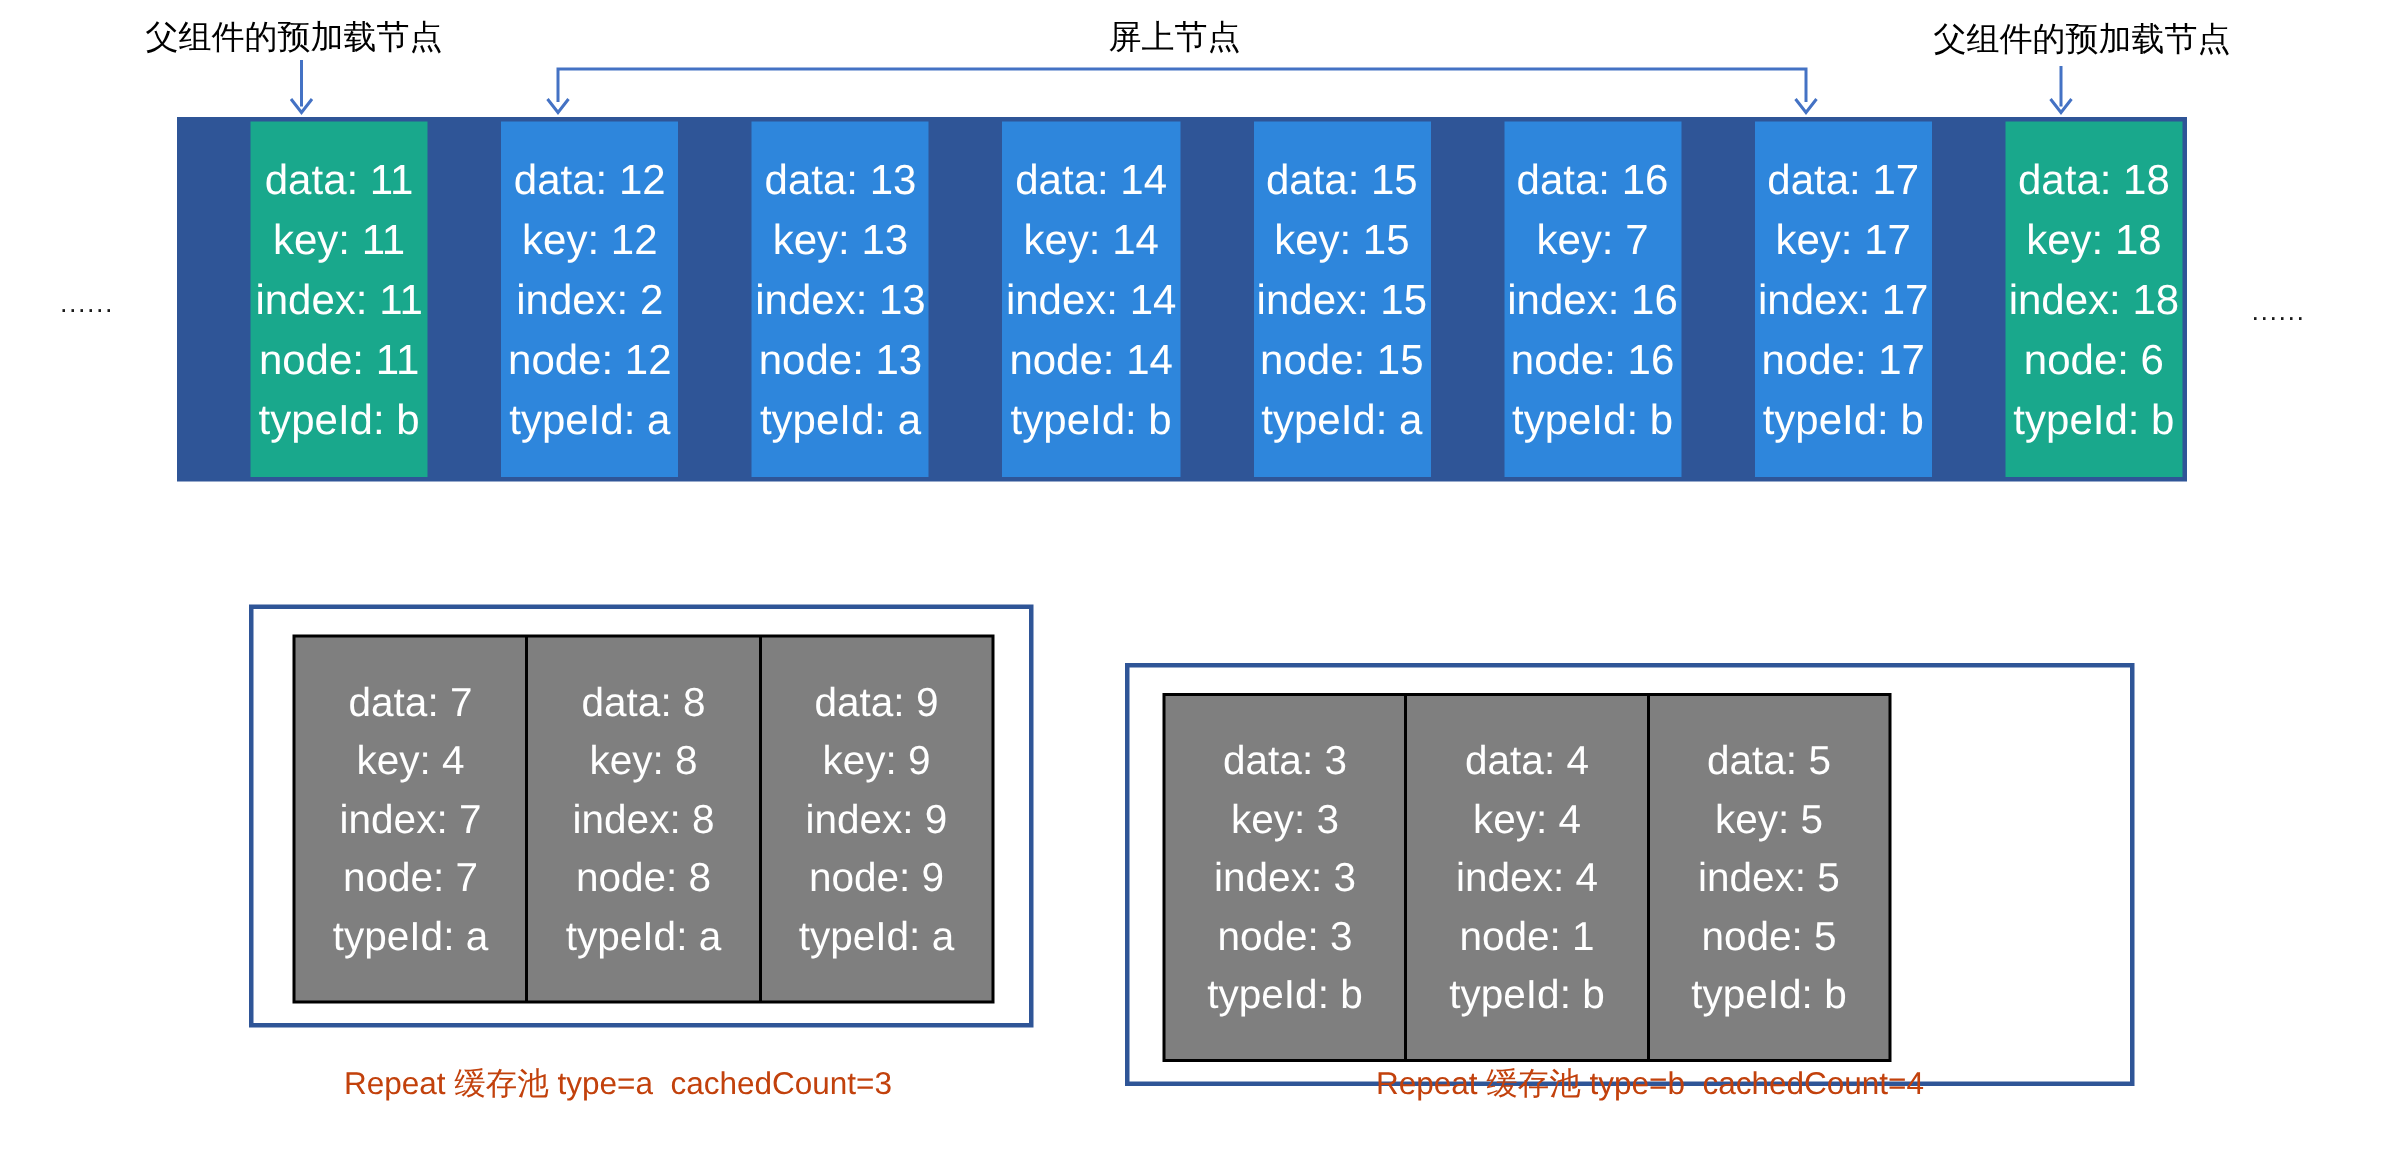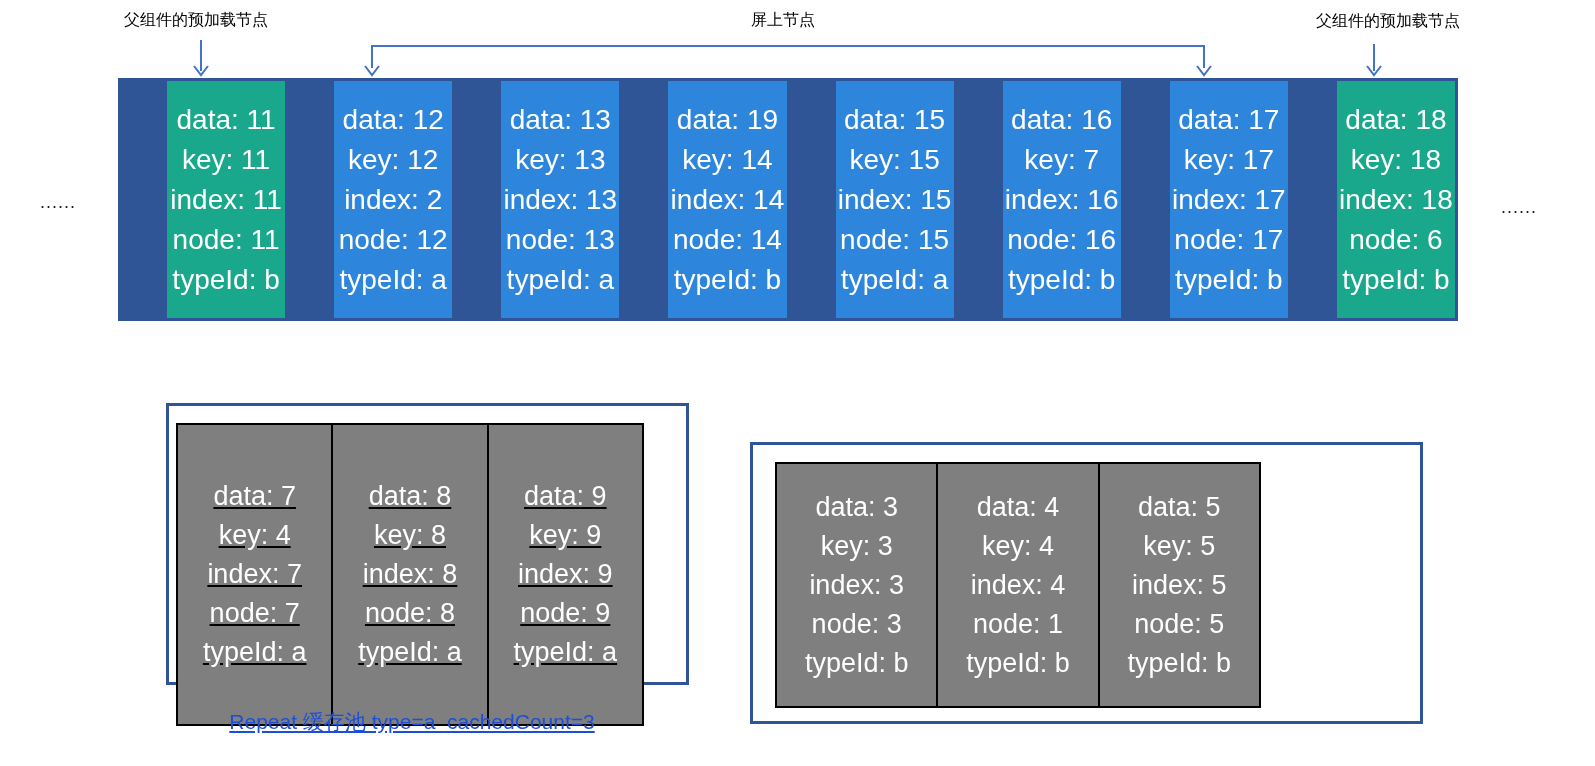--- a/index.html
+++ b/index.html
@@ -2,21 +2,21 @@
 <html><head>
 <meta charset="utf-8">
 <style>
   html,body { margin:0; padding:0; background:#fff; }
   .diagram {
     position:relative; width:1595px; height:766px; background:#ffffff;
     font-family:"Liberation Sans","DejaVu Sans",sans-serif; overflow:hidden;
   }
   .anno-label {
     position:absolute; transform:translateX(-50%);
-    font-size:16px; color:#000; white-space:nowrap;
+    font-size:22px; color:#000; white-space:nowrap;
   }
   .arrows-svg { position:absolute; left:0; top:0; pointer-events:none; }
   .arrows-svg path { stroke:#4472c4; stroke-width:2; fill:none; }
   .ellipsis {
     position:absolute; font-size:18px; color:#1a1a1a; letter-spacing:1px;
     white-space:nowrap;
   }
   
   .node-row {
     position:absolute; left:118px; top:78px; width:1340px; height:243px;
@@ -33,30 +33,30 @@
   .pool-box {
     position:absolute; border:3px solid #2f5597; background:#fff;
     box-sizing:border-box;
   }
   #pool-a { left:166px; top:403px; width:523px; height:282px; }
   #pool-b { left:750px; top:403px; width:673px; height:282px;margin-top:39px; }
   .pool-cards {
     position:absolute; display:flex; background:#000; padding:2px; gap:2px;
     box-sizing:border-box;
   }
-  #pool-a .pool-cards { left:7px; top:17px; width:468px; height:303px;text-decoration:underline; }
+  #pool-a .pool-cards { left:26px; top:17px; width:468px; height:246px; }
   #pool-b .pool-cards { left:22px; top:17px; width:486px; height:246px; }
   .pool-card {
     flex:1; background:#7f7f7f; display:flex; flex-direction:column;
     justify-content:center; align-items:center; color:#fff; font-size:27px;
     line-height:39px; text-align:center; white-space:nowrap;
   }
   .pool-caption {
     position:absolute; top:708px; transform:translateX(-50%);
-    font-size:21px; color:#1d4ed8; white-space:pre;text-decoration:underline;
+    font-size:21px; color:#c2410c; white-space:pre;
   }
   #caption-a { left:412px; }
   #caption-b { left:1100px; }
 </style>
 </head>
 <body>
 
 <div class="diagram">
 
   <div class="anno-label" style="left:196px; top:10px;">父组件的预加载节点</div>
@@ -98,21 +98,21 @@
       <div>typeId: a</div>
     </div>
     <div class="node-card onscreen">
       <div>data: 13</div>
       <div>key: 13</div>
       <div>index: 13</div>
       <div>node: 13</div>
       <div>typeId: a</div>
     </div>
     <div class="node-card onscreen">
-      <div>data: 19</div>
+      <div>data: 14</div>
       <div>key: 14</div>
       <div>index: 14</div>
       <div>node: 14</div>
       <div>typeId: b</div>
     </div>
     <div class="node-card onscreen">
       <div>data: 15</div>
       <div>key: 15</div>
       <div>index: 15</div>
       <div>node: 15</div>
@@ -187,14 +187,15 @@
         <div>data: 5</div>
         <div>key: 5</div>
         <div>index: 5</div>
         <div>node: 5</div>
         <div>typeId: b</div>
       </div>
     </div>
   </div>
 
   <div class="pool-caption" id="caption-a">Repeat 缓存池 type=a  cachedCount=3</div>
+  <div class="pool-caption" id="caption-b">Repeat 缓存池 type=b  cachedCount=4</div>
 
 </div>
 
 </body></html>

